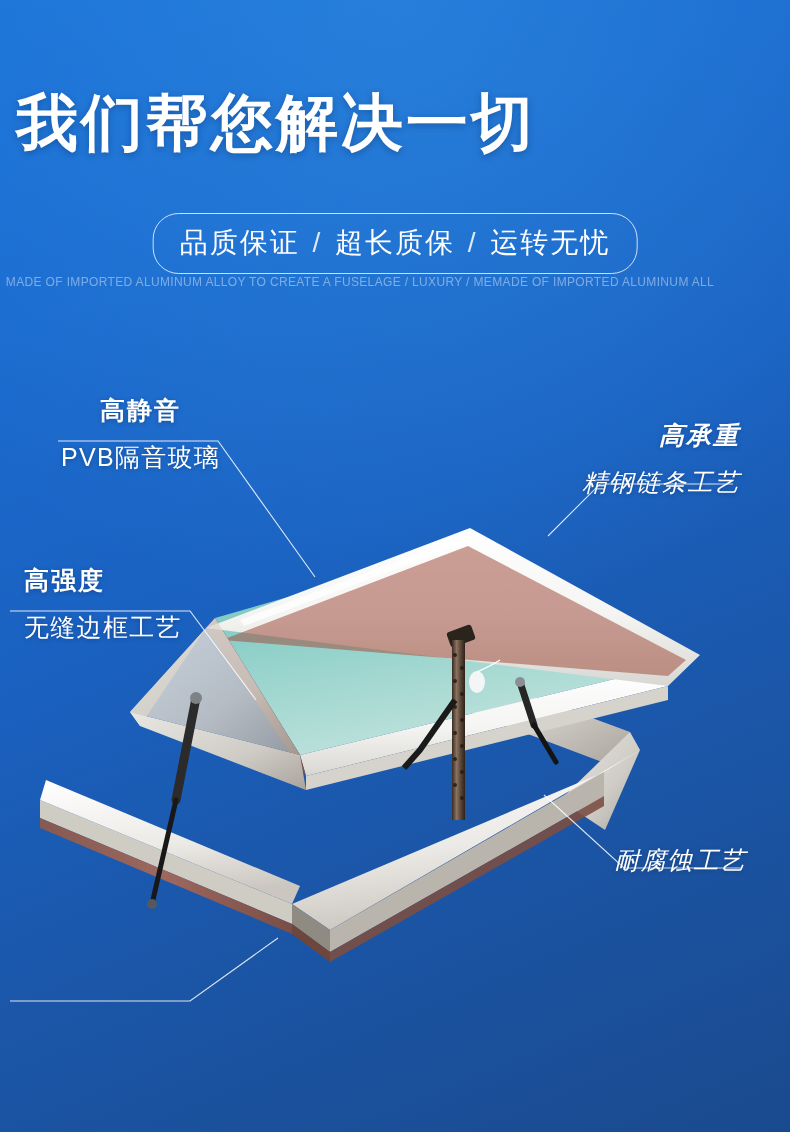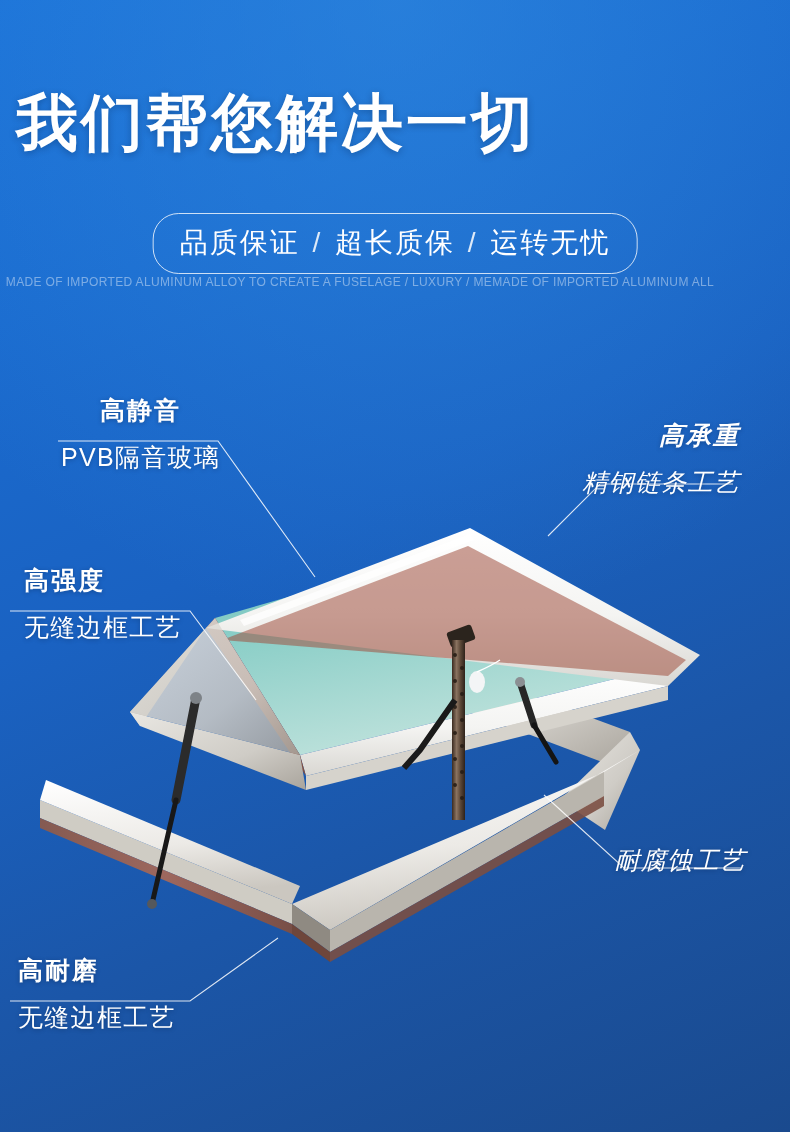--- a/index.html
+++ b/index.html
@@ -211,19 +211,14 @@
     <div class="title">高强度</div>
     <div class="rule" style="visibility:hidden"></div>
     <div class="sub">无缝边框工艺</div>
   </div>
 
   <div class="callout right" style="right:44px;top:826px;width:210px;">
     <div class="rule" style="visibility:hidden"></div>
     <div class="sub">耐腐蚀工艺</div>
   </div>
 
-  <div class="callout" style="left:18px;top:958px;width:190px;">
-    <div class="title">高耐磨</div>
-    <div class="rule" style="visibility:hidden"></div>
-    <div class="sub">无缝边框工艺</div>
-  </div>
 
 </div>
 
 </body></html>

